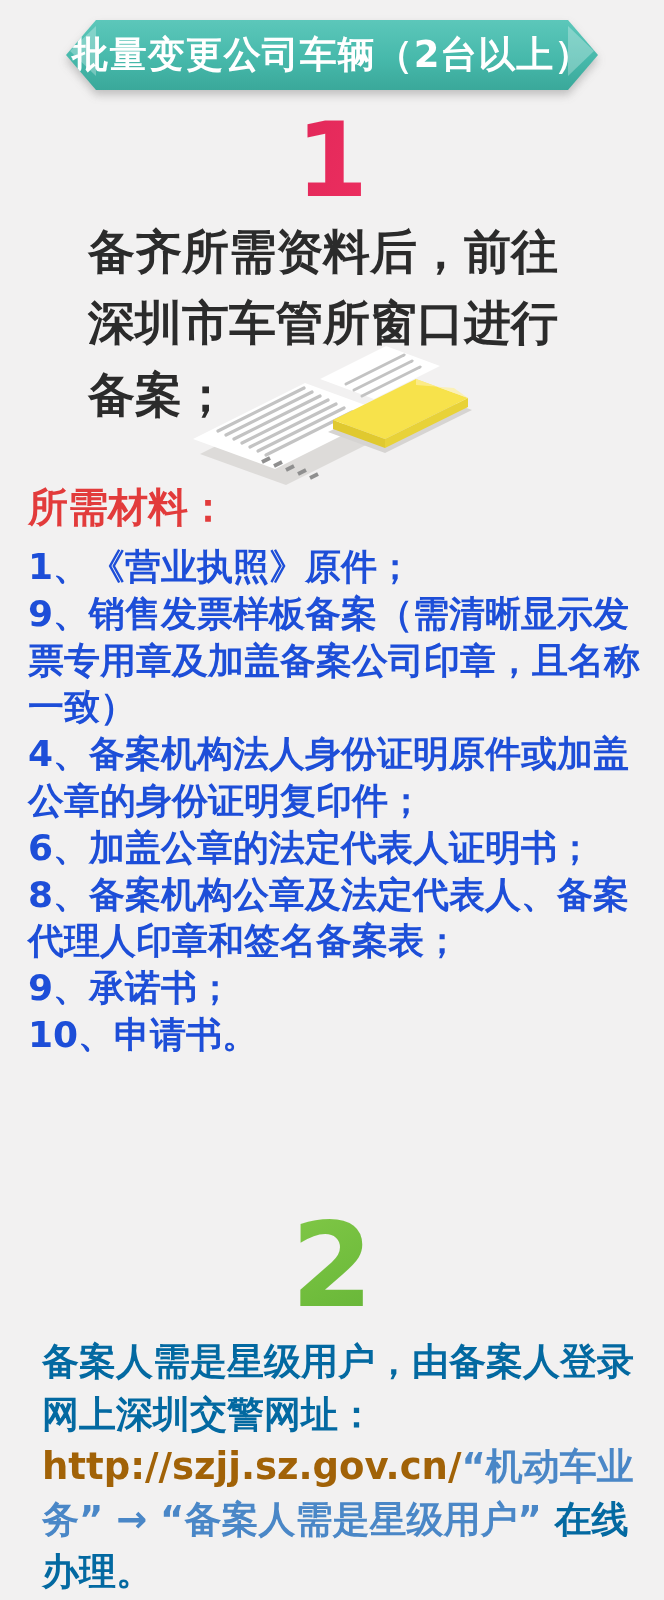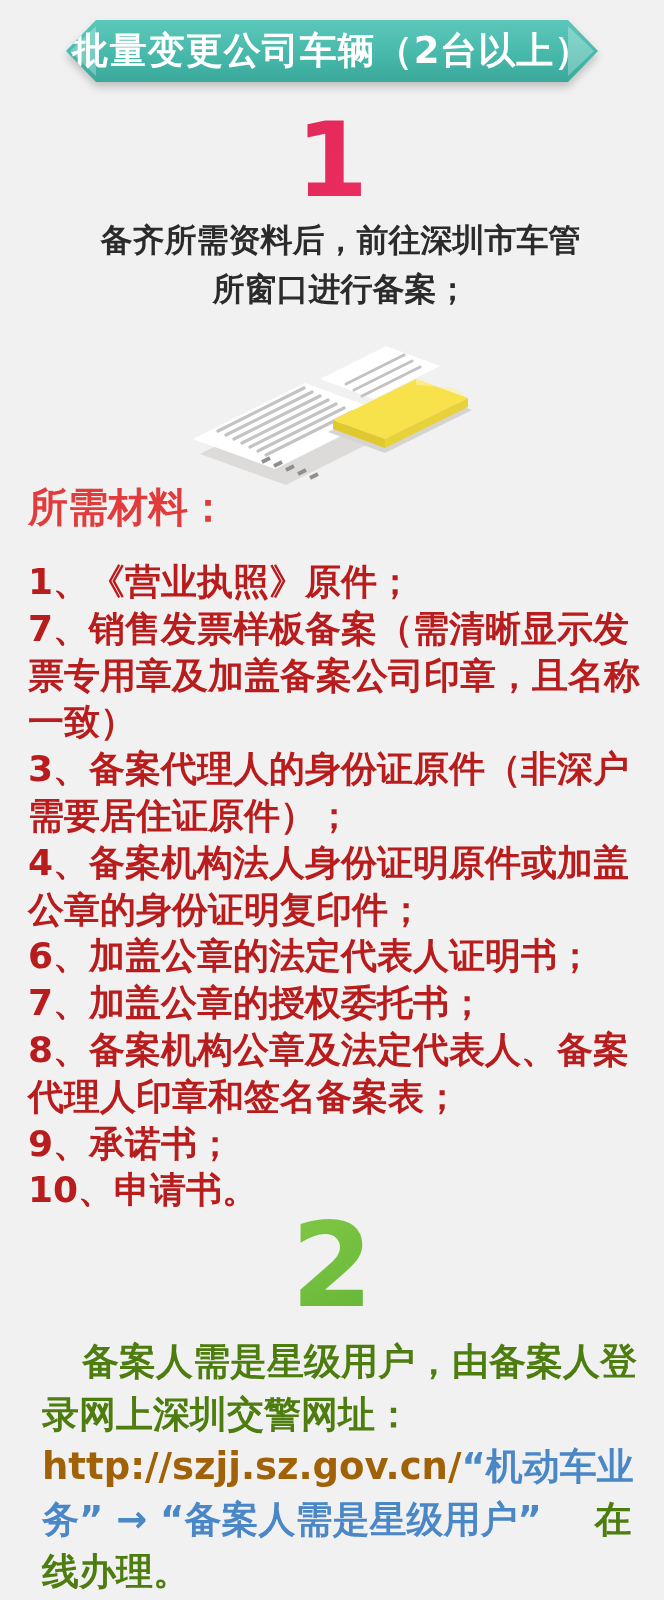--- a/index.html
+++ b/index.html
@@ -19,21 +19,21 @@
   
   .ribbon-wrap {
     position: absolute;
     top: 20px;
     left: 50%;
     transform: translateX(-50%);
     filter: drop-shadow(0 5px 4px rgba(80,80,80,0.30));
   }
   .ribbon {
     width: 532px;
-    height: 62px;
+    height: 70px;
     display: flex;
     align-items: center;
     justify-content: center;
     background: linear-gradient(180deg, #5cc7ba 0%, #47b9ab 55%, #3aa89a 100%);
     clip-path: polygon(30px 0, calc(100% - 30px) 0, 100% 50%, calc(100% - 30px) 100%, 30px 100%, 0 50%);
   }
   .ribbon::before, .ribbon::after {
     content: "";
     position: absolute;
     top: 6px;
@@ -73,25 +73,24 @@
     font-size: 118px;
     background-image: linear-gradient(150deg, #95d553 10%, #6fbc3c 55%, #4d9c2e 100%);
   }
 
   
   .step1-text {
     position: absolute;
     top: 216px;
     left: 88px;
     width: 505px;
-    font-size: 32px;
+    font-size: 47px;
     font-weight: 700;
     line-height: 1.52;
     color: #2b2b2b;
-    text-align: center;
   }
 
   
   .doc-illustration {
     position: absolute;
     top: 332px;
     left: 178px;
     width: 310px;
     height: 158px;
   }
@@ -100,41 +99,41 @@
   .materials {
     position: absolute;
     top: 480px;
     left: 28px;
     width: 614px;
   }
   .materials-heading {
     font-size: 40px;
     font-weight: 700;
     color: #e23b3b;
-    margin-bottom: 24px;
+    margin-bottom: 9px;
   }
   .materials-item {
     font-size: 36px;
     font-weight: 700;
     line-height: 1.3;
-    color: #b91c1c;
+    color: #1d4ed8;
   }
 
   
   .step2-text {
     position: absolute;
     top: 1336px;
     left: 42px;
     width: 600px;
     font-size: 37px;
     font-weight: 700;
     line-height: 1.42;
     color: #2b2b2b;
   }
-  .t-dark { color: #4d7c0f; margin-left: 40px; }
+  .t-dark { color: #0369a1; }
   .t-red  { color: #a16207; }
   .t-blue { color: #4a87c7; }
 </style>
 </head>
 <body>
 
 <div class="poster">
 
   <div class="ribbon-wrap">
     <div class="ribbon">
@@ -184,25 +183,23 @@
       <polygon points="207,107 290,66 290,75 207,116" fill="#e8d238"></polygon>
 
       <polygon points="155,88 238,47 290,66 207,107" fill="#f7e24b"></polygon>
       <polygon points="238,47 290,66 276,56 238,53" fill="#fdf0a0" opacity="0.7"></polygon>
     </svg>
   </div>
 
   <div class="materials">
     <div class="materials-heading">所需材料：</div>
     <div class="materials-item">1、《营业执照》原件；</div>
-    <div class="materials-item">7、销售发票样板备案（需清晰显示发票专用章及加盖备案公司印章，且名称一致）</div>
-    <div class="materials-item">3、备案代理人的身份证原件（非深户需要居住证原件）；</div>
+    <div class="materials-item">9、销售发票样板备案（需清晰显示发票专用章及加盖备案公司印章，且名称一致）</div>
     <div class="materials-item">4、备案机构法人身份证明原件或加盖公章的身份证明复印件；</div>
     <div class="materials-item">6、加盖公章的法定代表人证明书；</div>
-    <div class="materials-item">7、加盖公章的授权委托书；</div>
     <div class="materials-item">8、备案机构公章及法定代表人、备案代理人印章和签名备案表；</div>
     <div class="materials-item">9、承诺书；</div>
     <div class="materials-item">10、申请书。</div>
   </div>
 
   <div class="step-number two">2</div>
 
   <p class="step2-text">
     <span class="t-dark">备案人需是星级用户，由备案人登录网上深圳交警网址：</span><span class="t-red">http://szjj.sz.gov.cn/</span><span class="t-blue">“机动车业务”</span><span class="t-blue"> → </span><span class="t-blue">“备案人需是星级用户”</span><span class="t-dark"> 在线办理。</span>
   </p>

